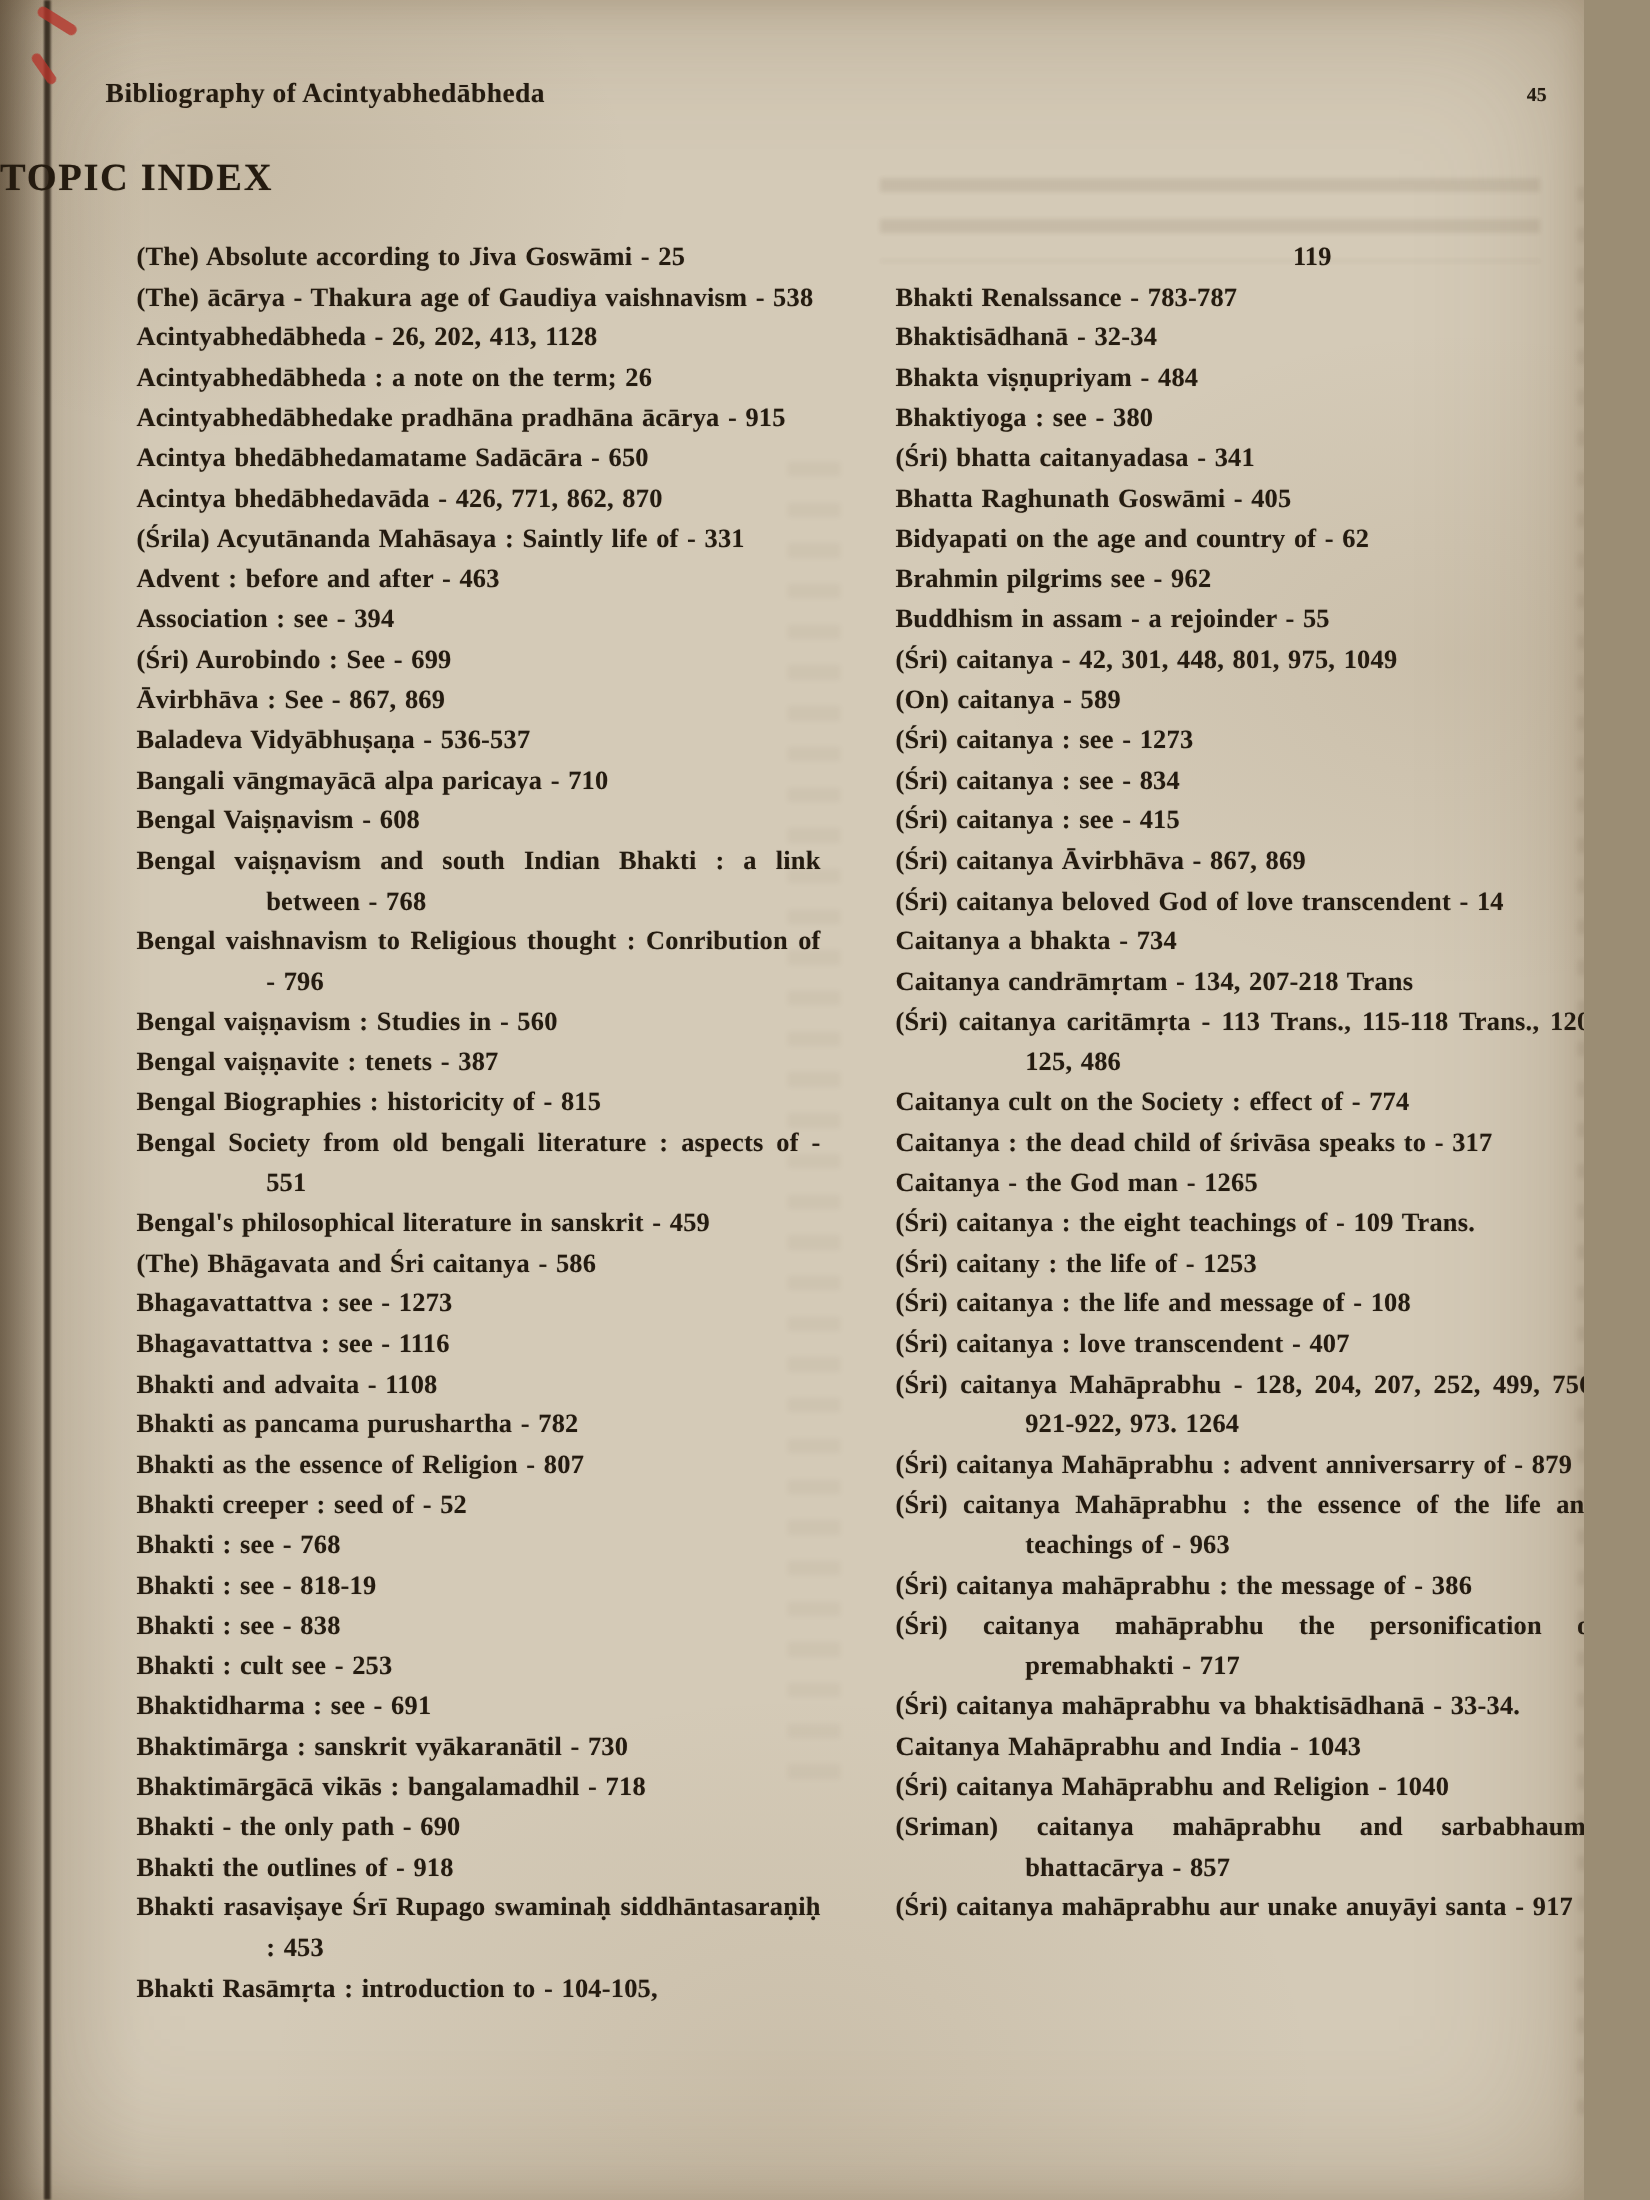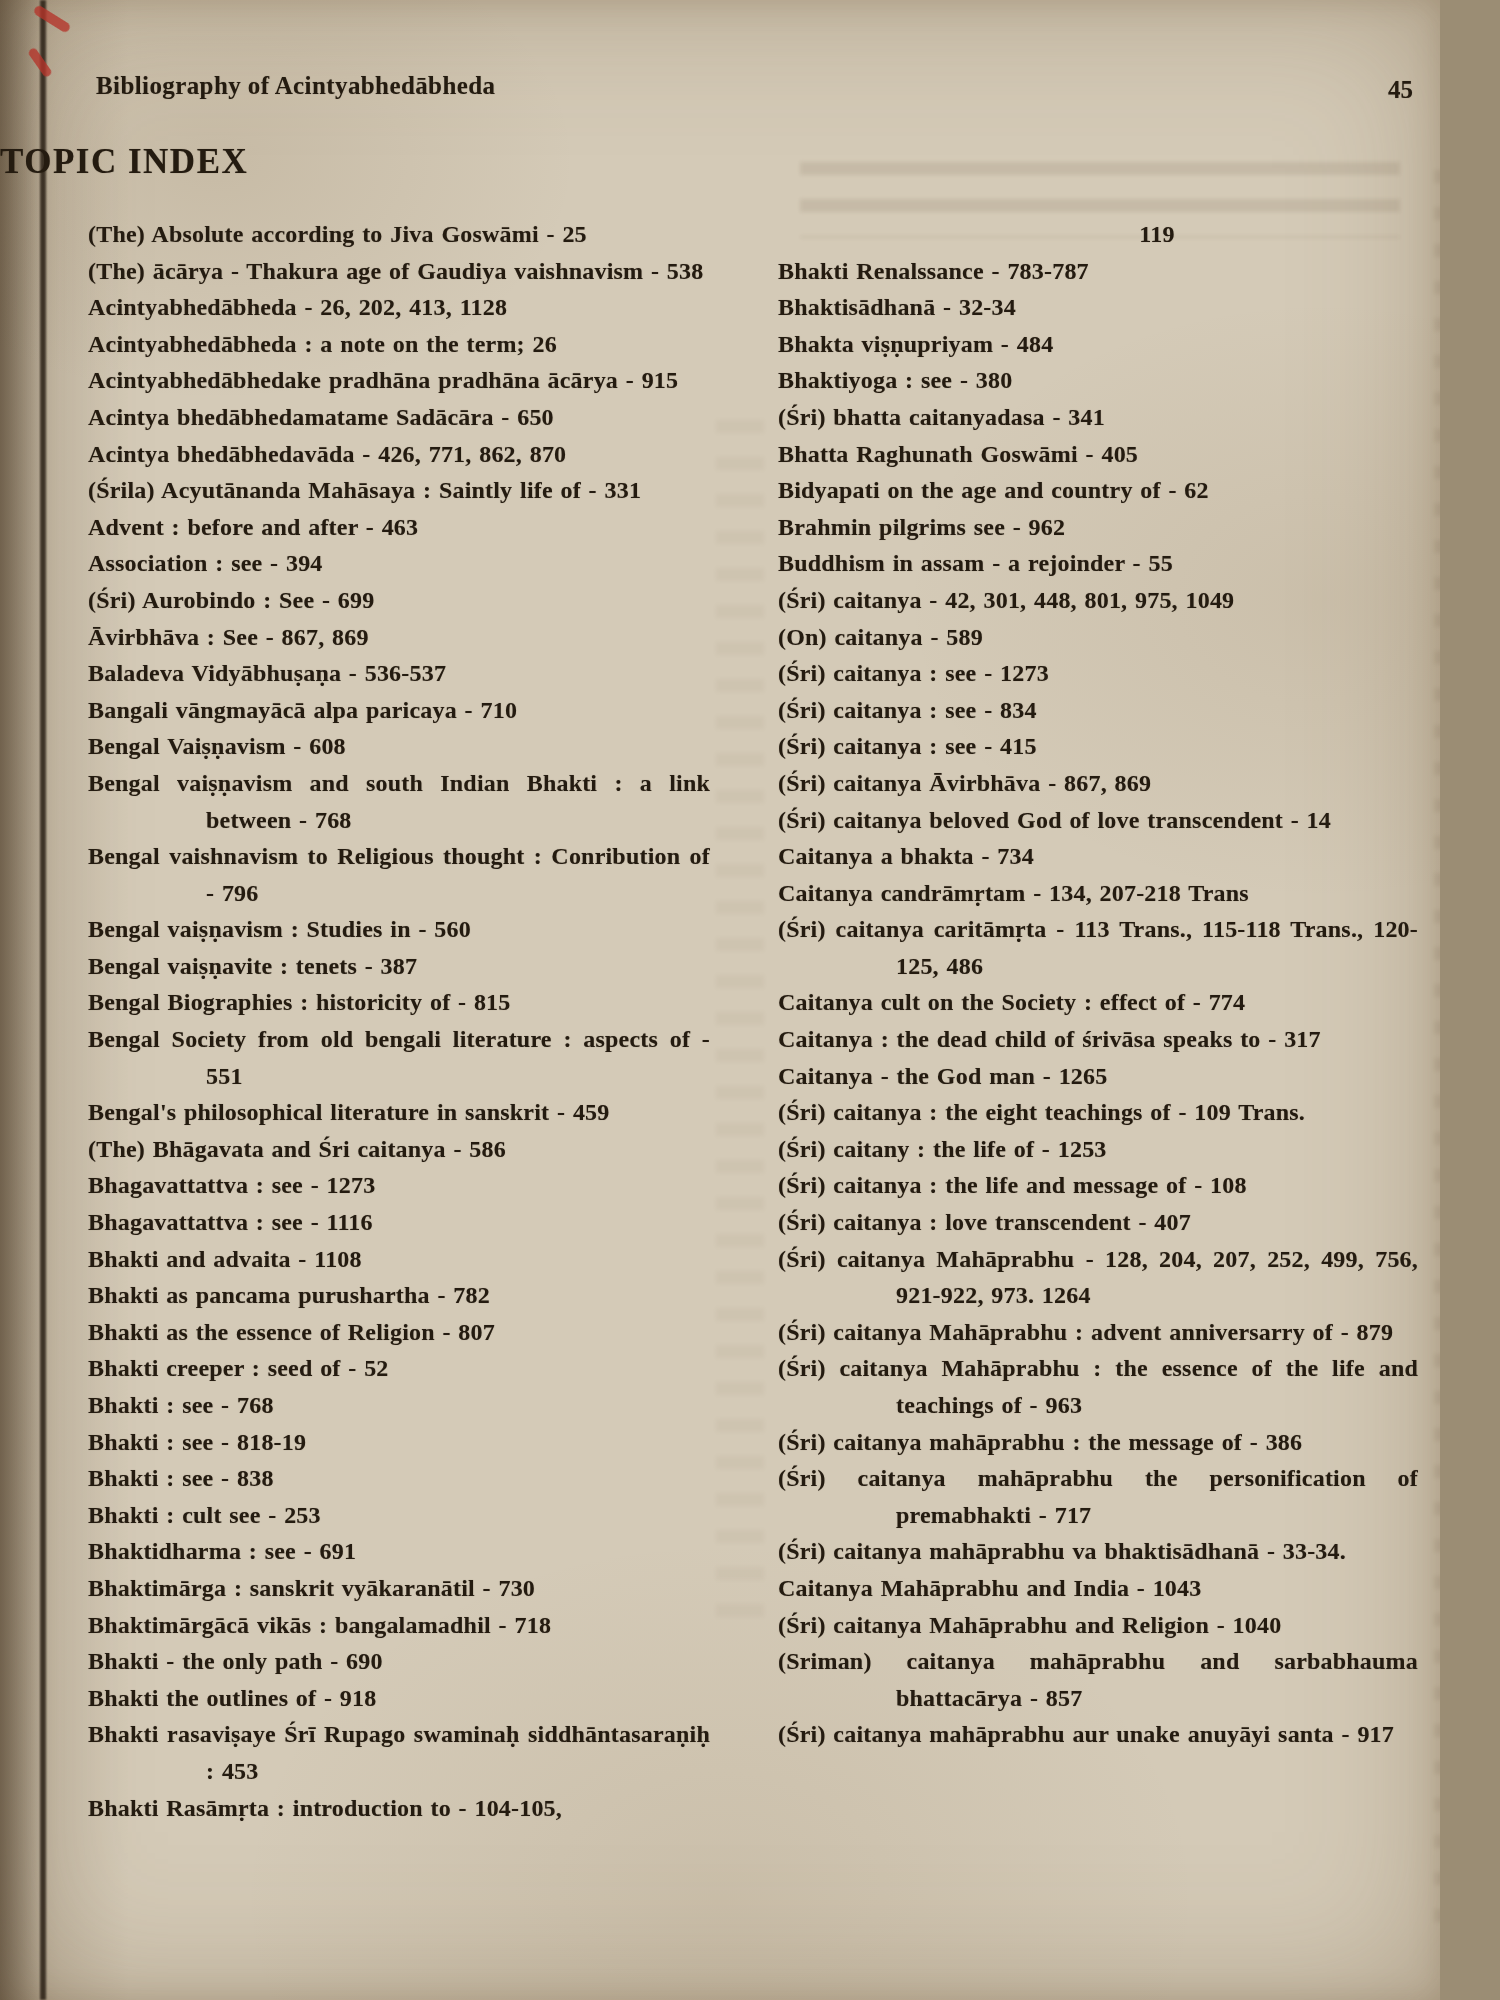--- a/index.html
+++ b/index.html
@@ -53,30 +53,30 @@
   .ghost.g-right { left: 1434px; top: 170px; width: 56px; height: 1760px; opacity: 0.7; }
   .ghost.g-midgap { left: 716px; top: 420px; width: 48px; height: 1200px; opacity: 0.35; }
 
   .running-head {
     position: absolute; left: 96px; top: 72px;
     font-size: 25px; letter-spacing: 0.4px;
     text-shadow: 0 0 1px rgba(42,32,18,0.35);
   }
   .page-number {
     position: absolute; left: 1388px; top: 76px;
-    font-size: 25px;
+    font-size: 18px;
     text-shadow: 0 0 1px rgba(42,32,18,0.35);
   }
   .topic-title {
     position: absolute; left: 0; top: 142px; width: 100%;
     text-align: left;
     font-size: 35px; letter-spacing: 1.5px;
     text-shadow: 0 0 1px rgba(42,32,18,0.4);
   }
-  .col { position: absolute; top: 216px; }
+  .col { position: absolute; top: 216px; margin-left: 36px; }
   .col-left  { left: 88px;  width: 622px; }
   .col-right { left: 778px; width: 640px; }
   .entry {
     font-size: 24px;
     line-height: 36.6px;
     text-align: justify;
     padding-left: 118px;
     text-indent: -118px;
     letter-spacing: 0.2px;
     word-spacing: 1.5px;

